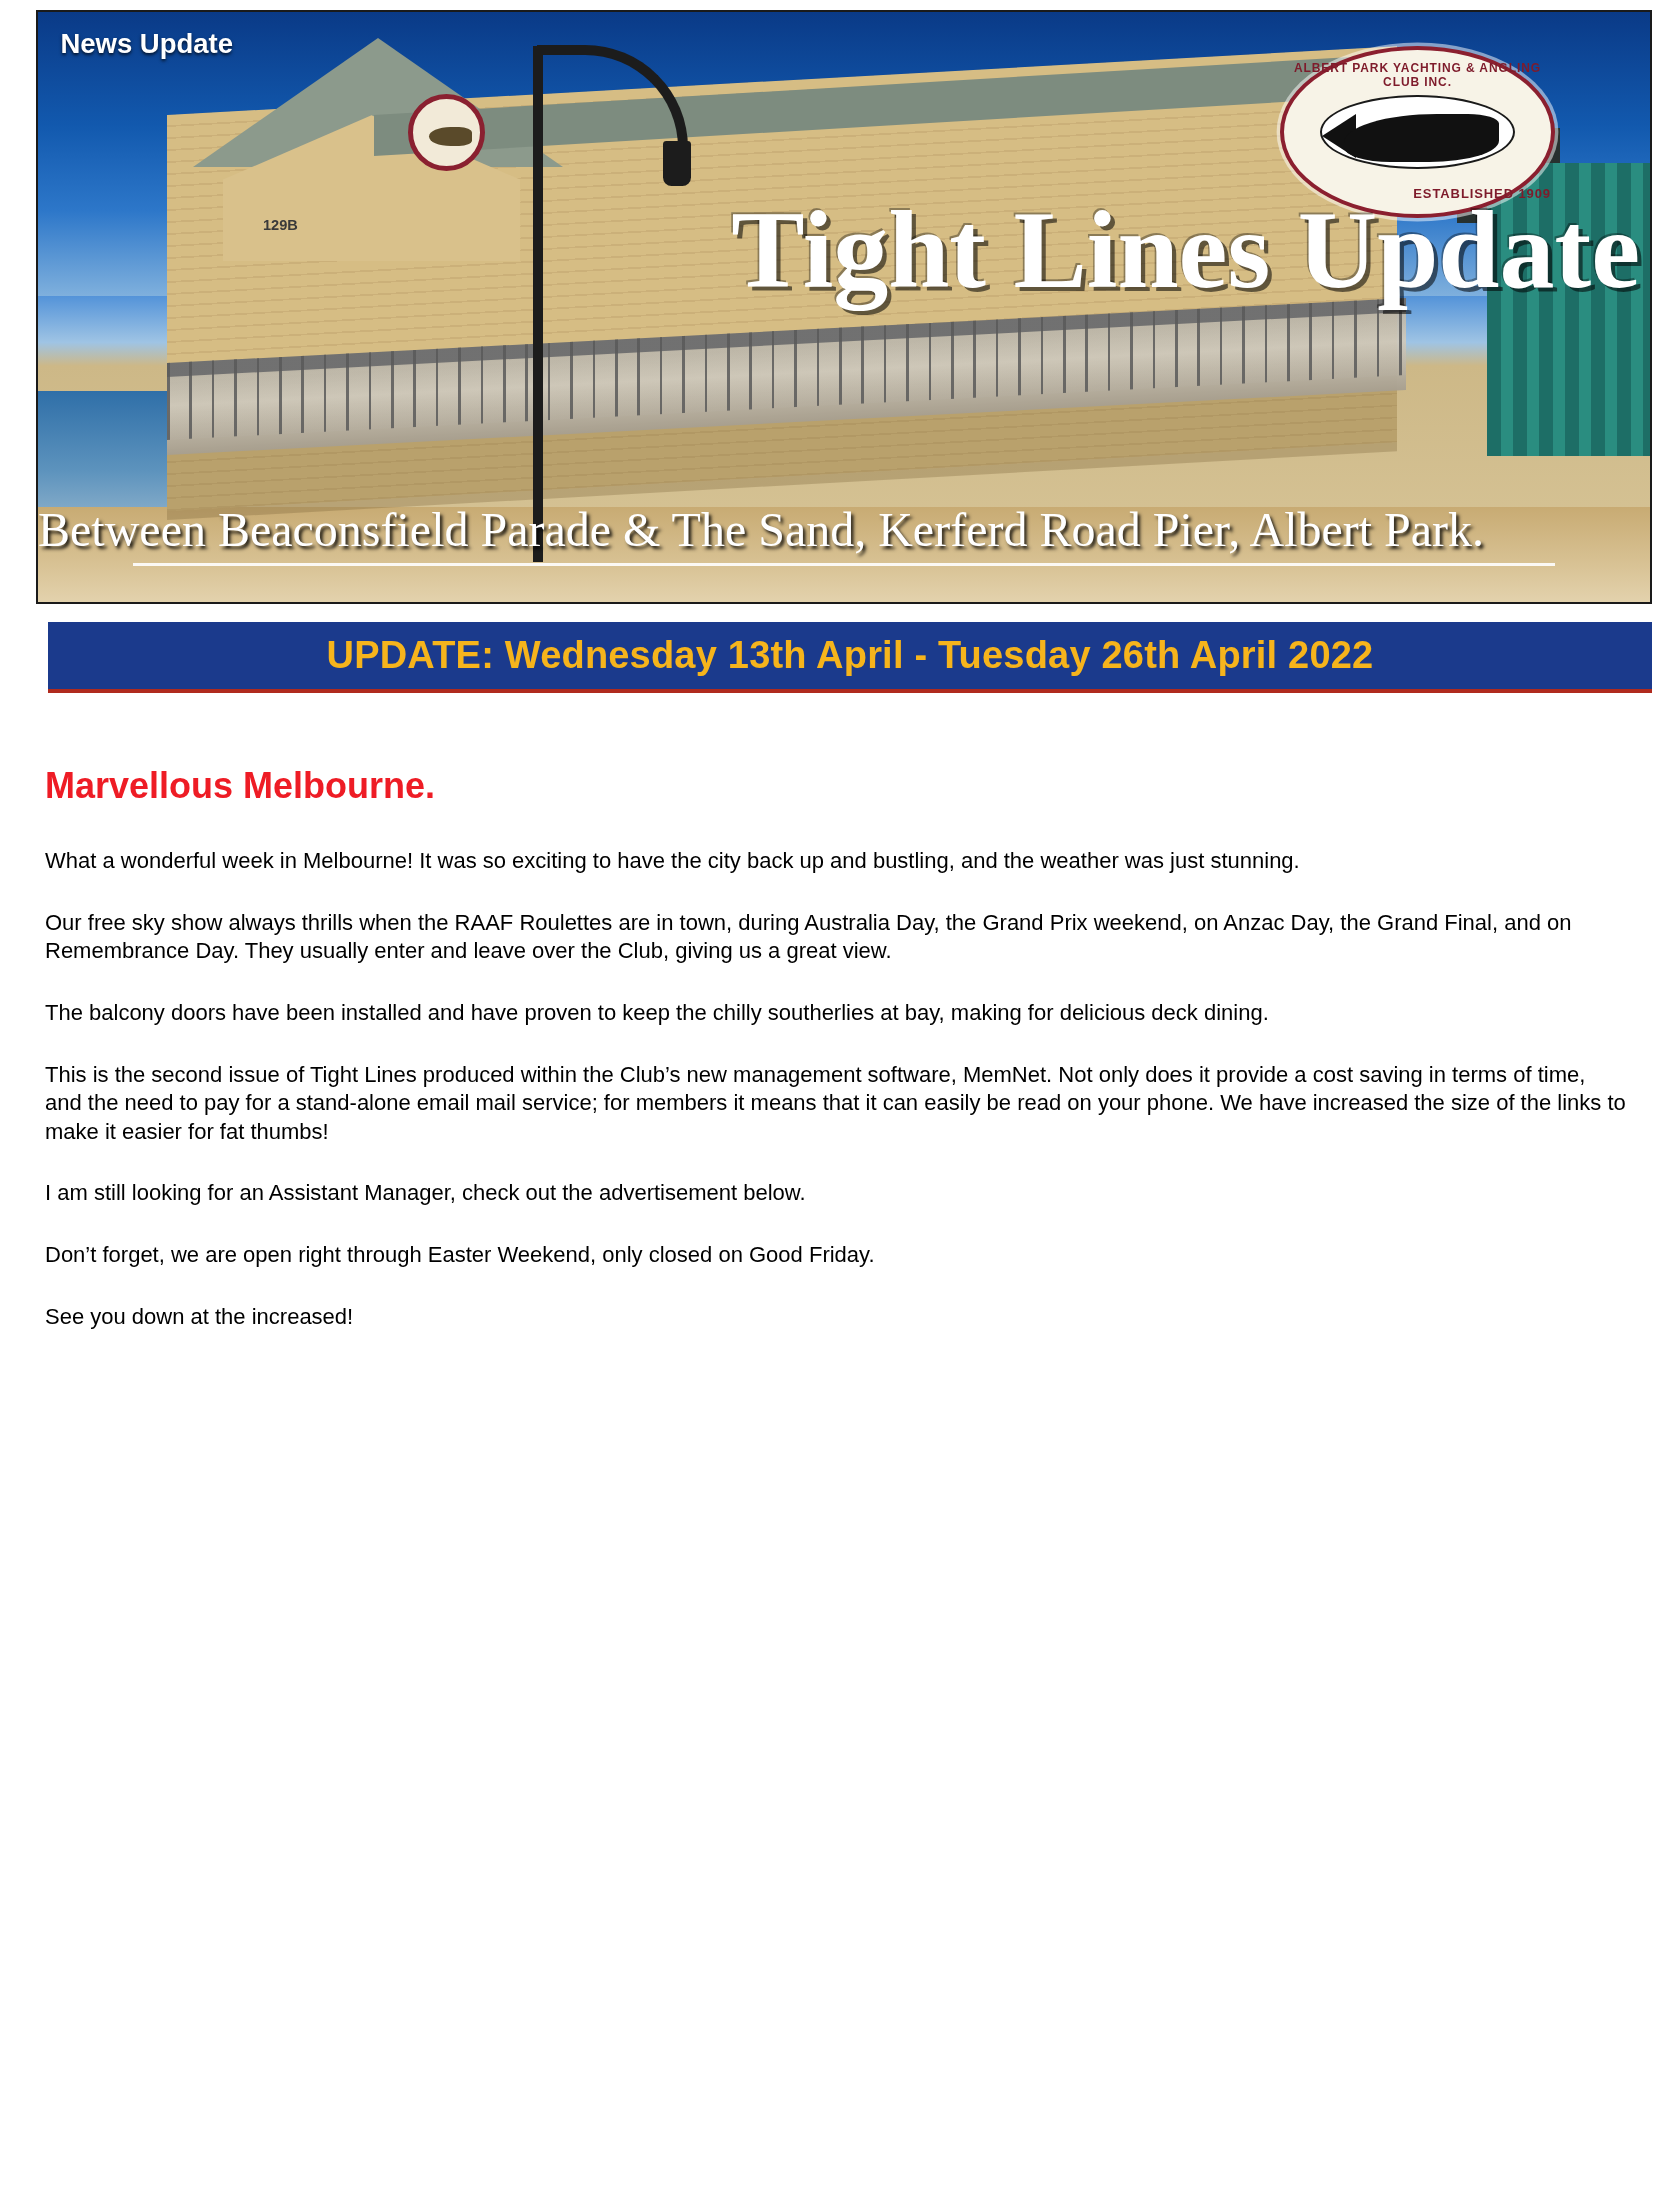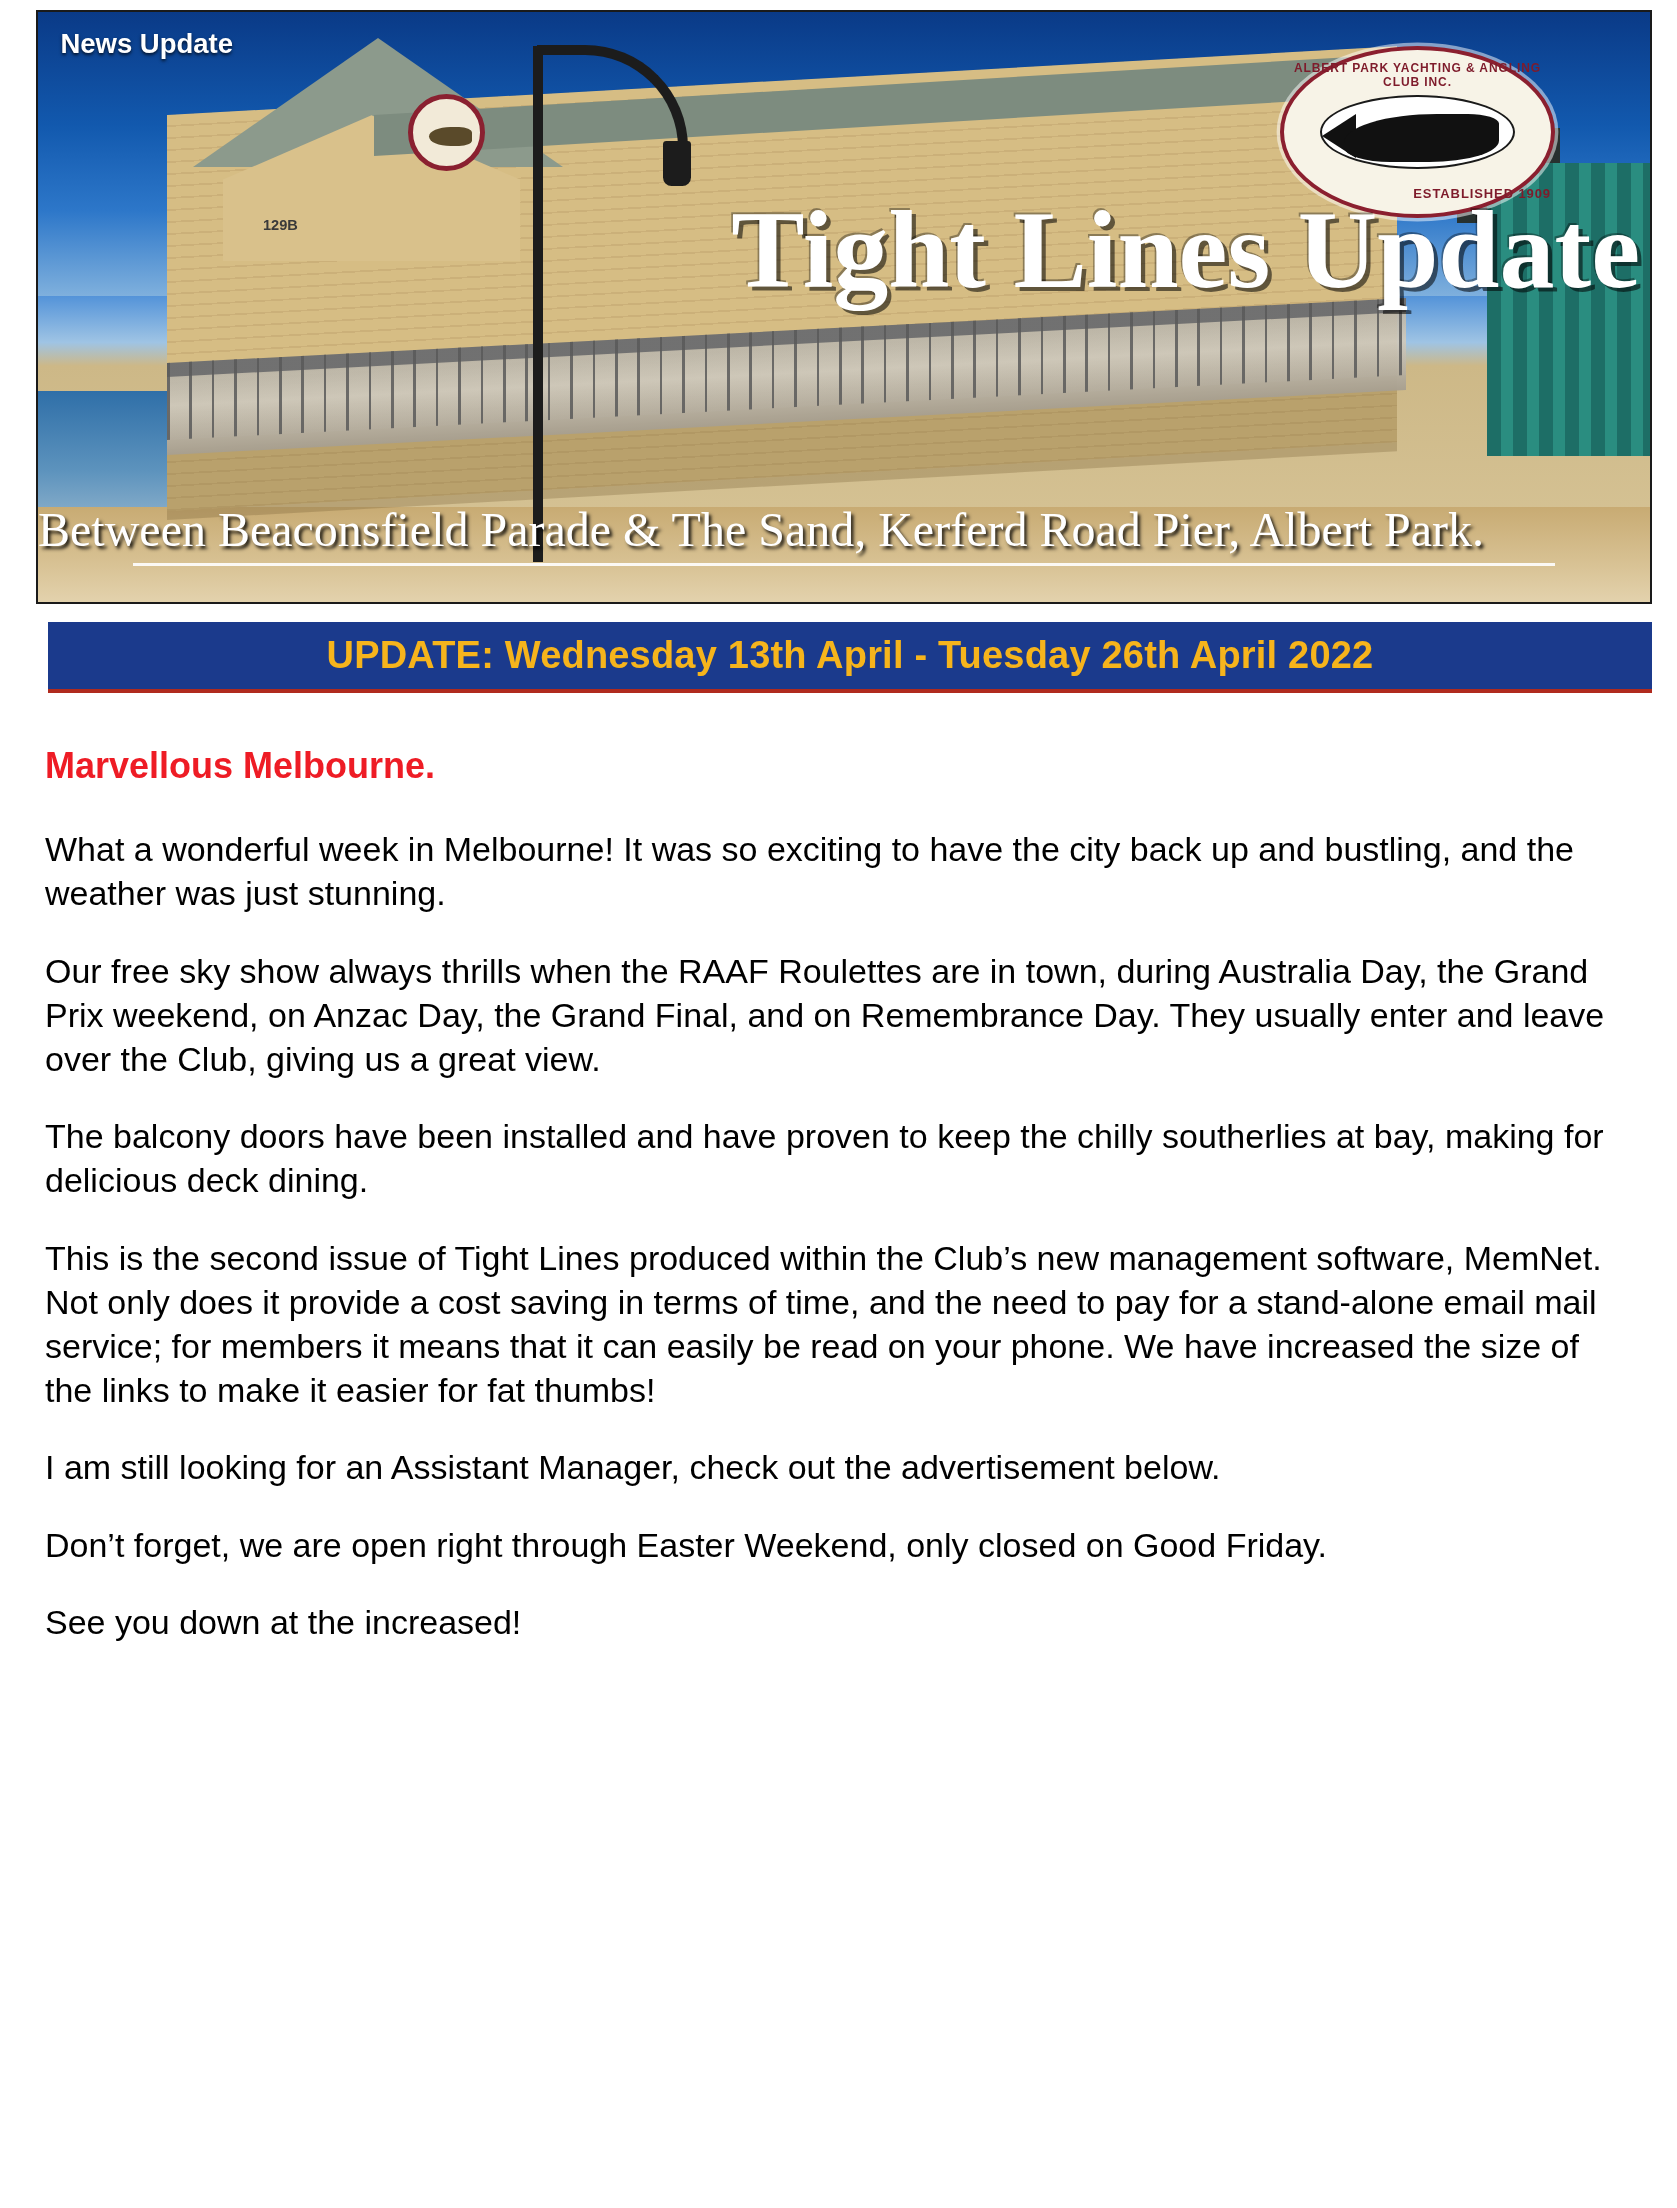--- a/index.html
+++ b/index.html
@@ -279,29 +279,29 @@
     justify-content: center;
   }
   .update-bar-text {
     font: bold 38px "Liberation Sans", sans-serif;
     color: #f6b41c;
     letter-spacing: 0.2px;
   }
 
   
   .content {
-    padding: 52px 52px 34px 45px;
+    padding: 72px 52px 34px 45px;
   }
   .headline {
     font: bold 36px "Liberation Sans", sans-serif;
     color: #ee1c25;
     margin: 0 0 40px 0;
   }
   .para {
-    font-size: 34px;
+    font-size: 22px;
     line-height: 1.30;
     margin: 0 0 33px 0;
     color: #000;
   }
   .signoff {
     margin-top: 83px;
     font-size: 31px;
     line-height: 1.30;
   }
   .signoff div { margin: 0; }

